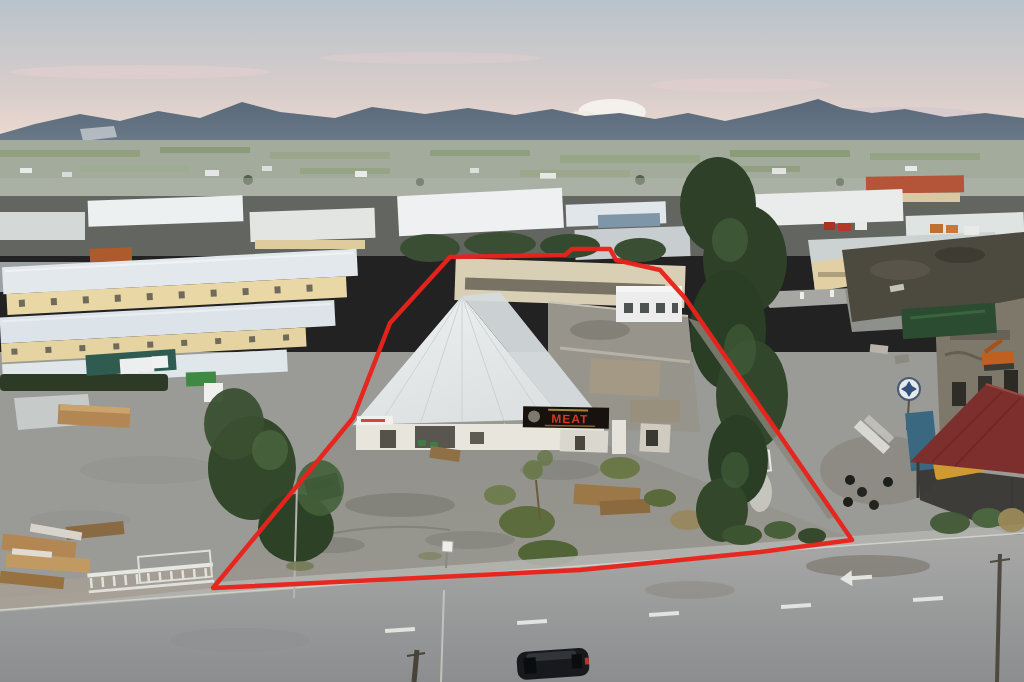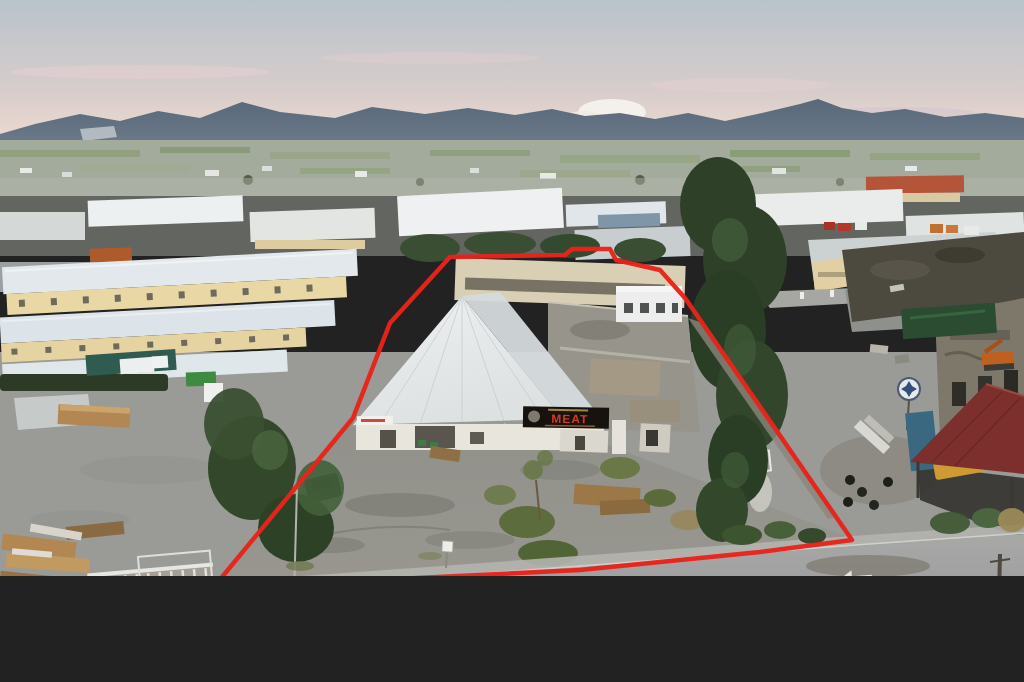--- a/index.html
+++ b/index.html
@@ -1,16 +1,16 @@
 <!DOCTYPE html>
 <html><head>
 <meta charset="utf-8">
 <style>
   html,body{margin:0;padding:0;background:#222;}
-  .stage{width:1024px;height:576px;position:relative;overflow:hidden;font-family:"Liberation Sans",sans-serif;}
+  .stage{width:1024px;height:682px;position:relative;overflow:hidden;font-family:"Liberation Sans",sans-serif;}
   svg{display:block}
   text{font-family:"Liberation Sans",sans-serif;}
 </style>
 </head>
 <body>
 
 <div class="stage">
 <svg width="1024" height="682" viewBox="0 0 1024 682">
   <defs>
     <linearGradient id="skyGrad" x1="0" y1="0" x2="0" y2="1">

